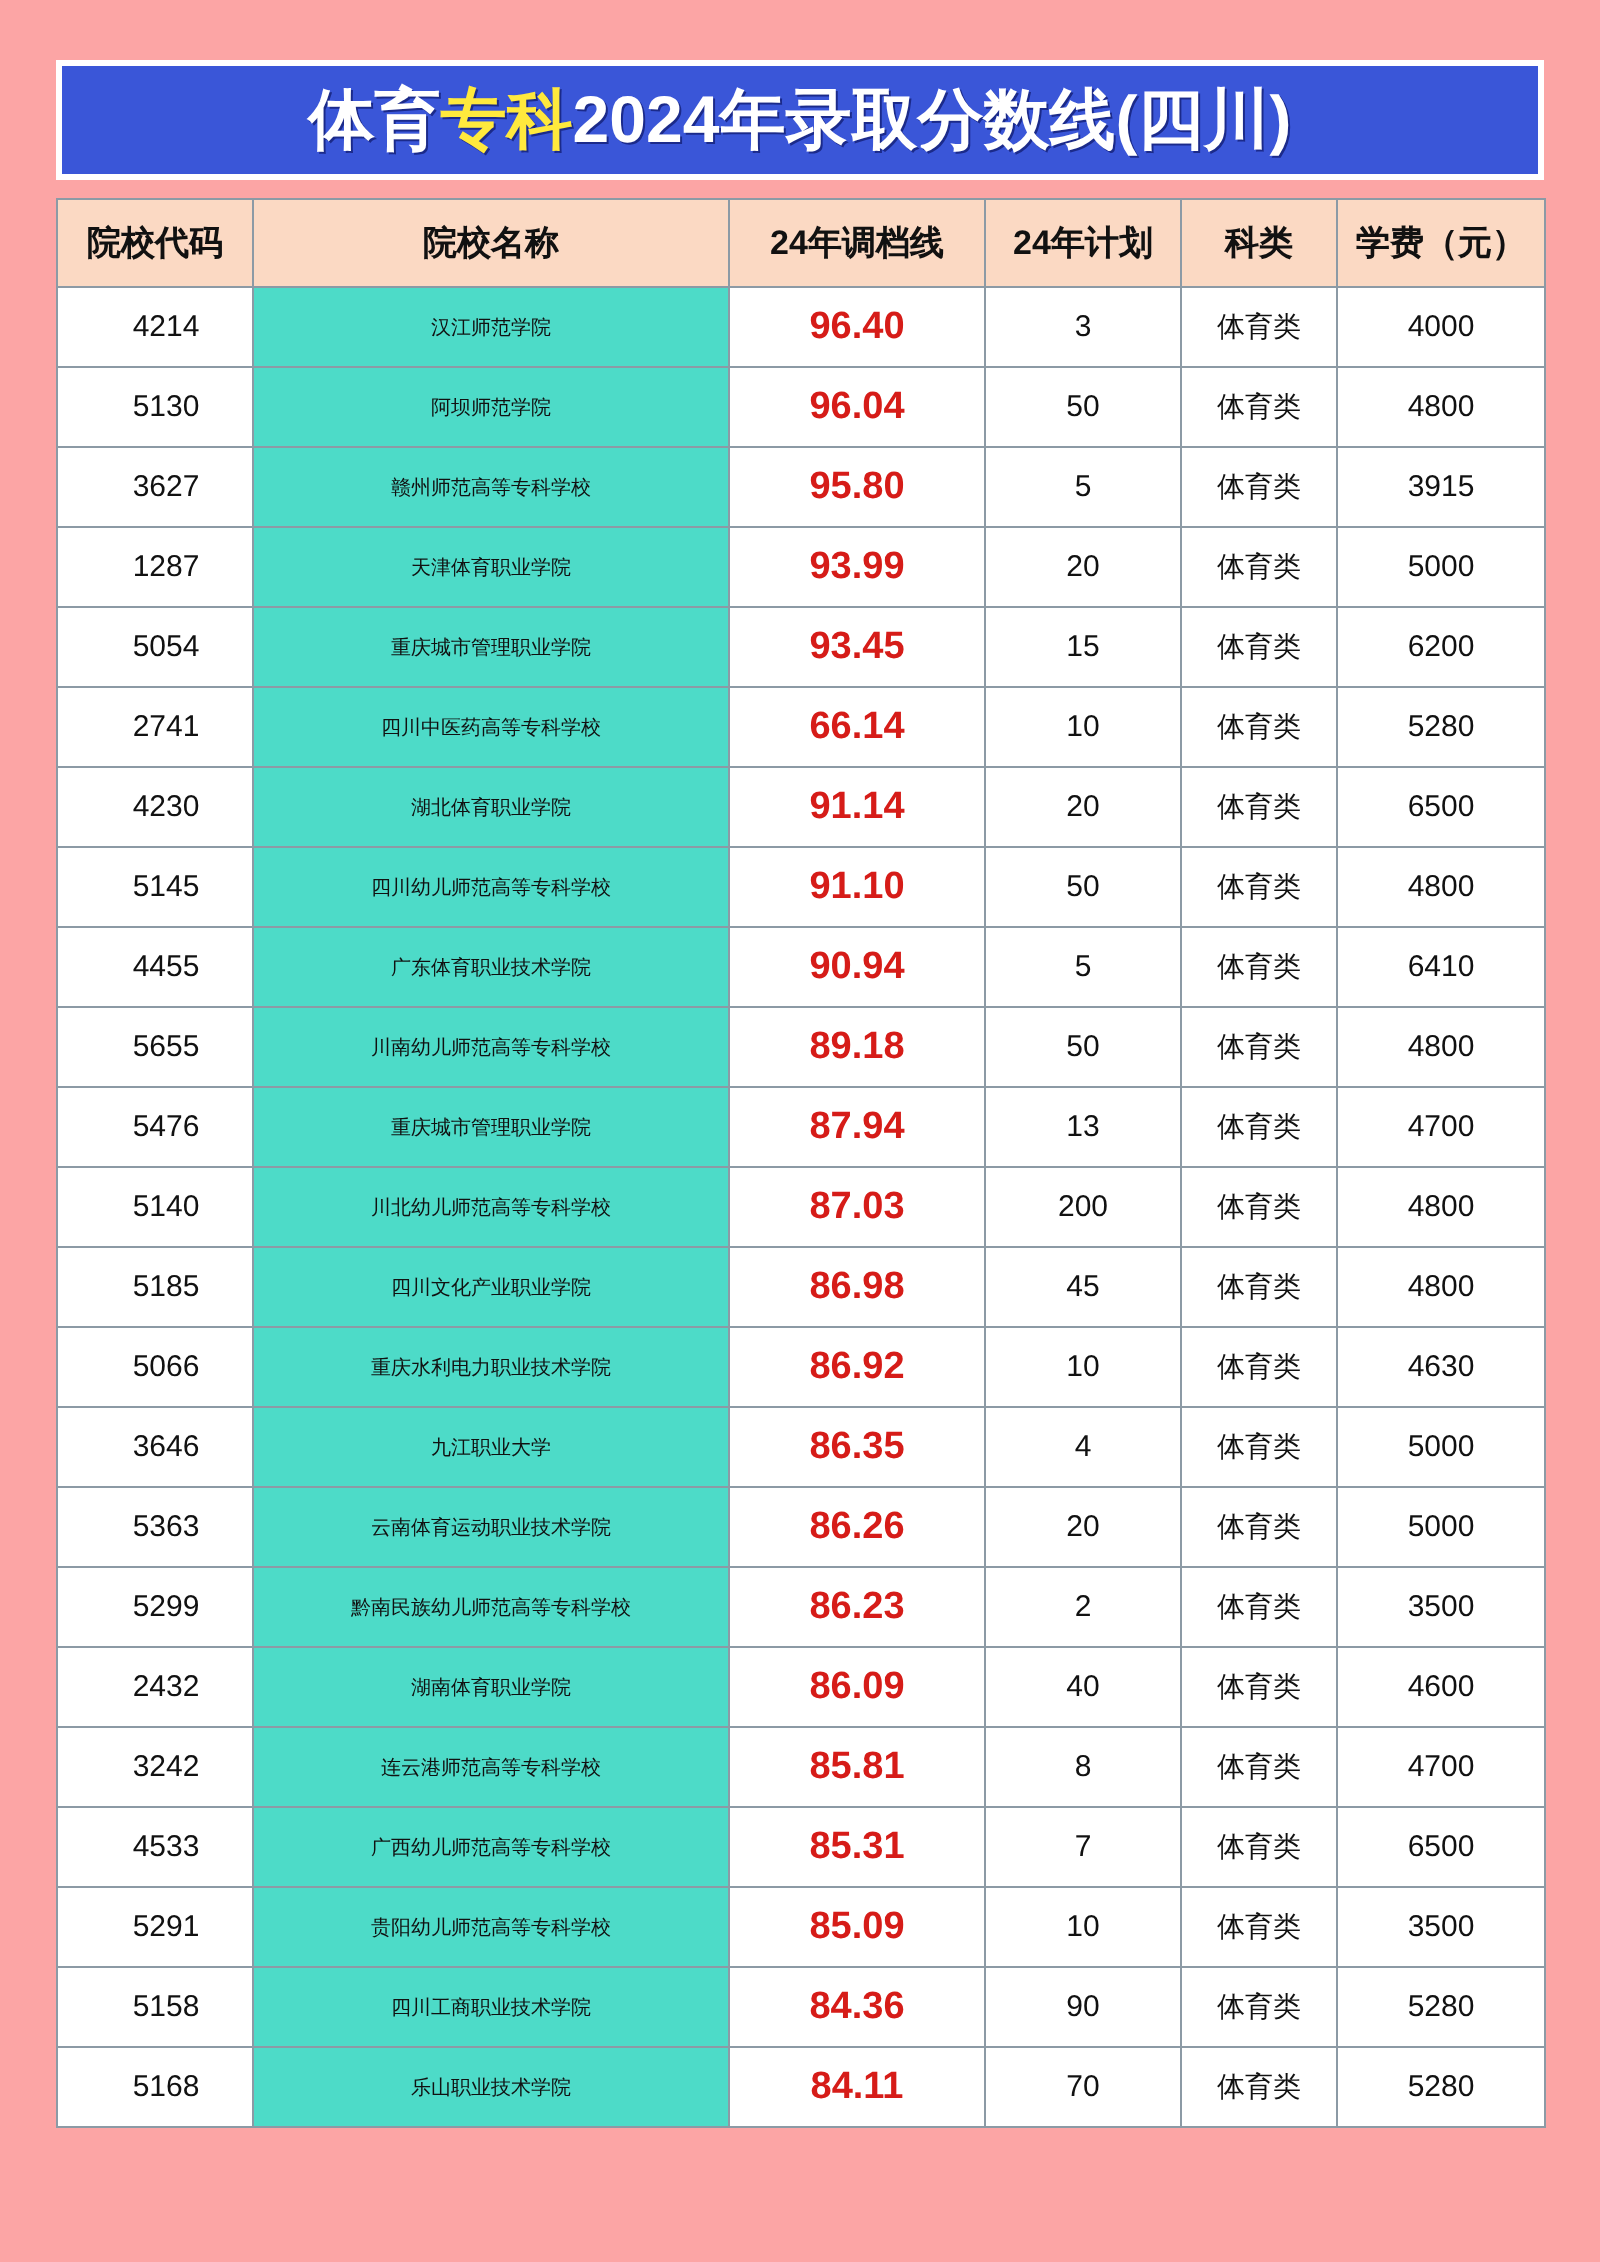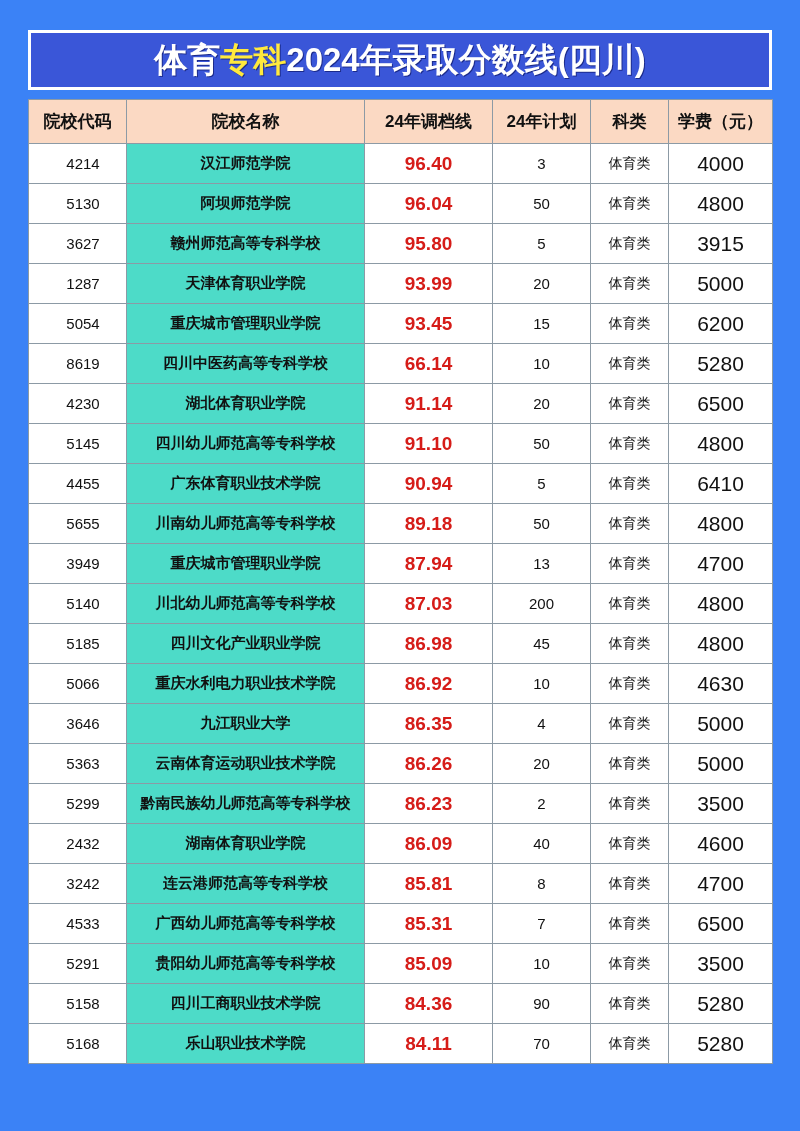--- a/index.html
+++ b/index.html
@@ -8,21 +8,21 @@
     background: #16d9cd;
     font-family: "Liberation Sans", sans-serif;
   }
   body {
     width: 800px; height: 1131px;
     overflow: hidden;
     position: relative;
   }
   .page {
     width: 800px; height: 1131px;
-    background: #3b82f6;
+    background: #fca5a5;
     padding: 30px 28px 12px 28px;
   }
   .title-bar {
     background: #3a56d8;
     border: 3px solid #ffffff;
     height: 60px;
     display: flex;
     align-items: center;
     justify-content: center;
     margin-bottom: 9px;
@@ -57,32 +57,32 @@
     margin-top: 40px;
   }
   tbody td {
     height: 40px;
     font-size: 15px;
     color: #111111;
     background: #ffffff;
   }
   tbody td.name {
     background: #4ddbc8;
-    font-weight: bold;
-    font-size: 15px;
+    font-weight: normal;
+    font-size: 10px;
   }
   tbody td.score {
     color: #d61c18;
     font-weight: bold;
     font-size: 19px;
   }
   tbody td.code { font-size: 15px; padding-left: 12px; }
   tbody td.plan { font-size: 15px; }
   tbody td.cat  { font-size: 14px; }
-  tbody td.fee  { font-size: 21px; margin-top: 12px; }
+  tbody td.fee  { font-size: 15px; margin-top: 12px; }
   col.c-code { width: 98px; }
   col.c-name { width: 238px; }
   col.c-score{ width: 128px; }
   col.c-plan { width: 98px; }
   col.c-cat  { width: 78px; }
   col.c-fee  { width: 104px; }
 </style>
 </head>
 <body>
 
@@ -148,21 +148,21 @@
         </tr>
         <tr>
           <td class="code">5054</td>
           <td class="name">重庆城市管理职业学院</td>
           <td class="score">93.45</td>
           <td class="plan">15</td>
           <td class="cat">体育类</td>
           <td class="fee">6200</td>
         </tr>
         <tr>
-          <td class="code">8619</td>
+          <td class="code">2741</td>
           <td class="name">四川中医药高等专科学校</td>
           <td class="score">66.14</td>
           <td class="plan">10</td>
           <td class="cat">体育类</td>
           <td class="fee">5280</td>
         </tr>
         <tr>
           <td class="code">4230</td>
           <td class="name">湖北体育职业学院</td>
           <td class="score">91.14</td>
@@ -188,21 +188,21 @@
         </tr>
         <tr>
           <td class="code">5655</td>
           <td class="name">川南幼儿师范高等专科学校</td>
           <td class="score">89.18</td>
           <td class="plan">50</td>
           <td class="cat">体育类</td>
           <td class="fee">4800</td>
         </tr>
         <tr>
-          <td class="code">3949</td>
+          <td class="code">5476</td>
           <td class="name">重庆城市管理职业学院</td>
           <td class="score">87.94</td>
           <td class="plan">13</td>
           <td class="cat">体育类</td>
           <td class="fee">4700</td>
         </tr>
         <tr>
           <td class="code">5140</td>
           <td class="name">川北幼儿师范高等专科学校</td>
           <td class="score">87.03</td>

